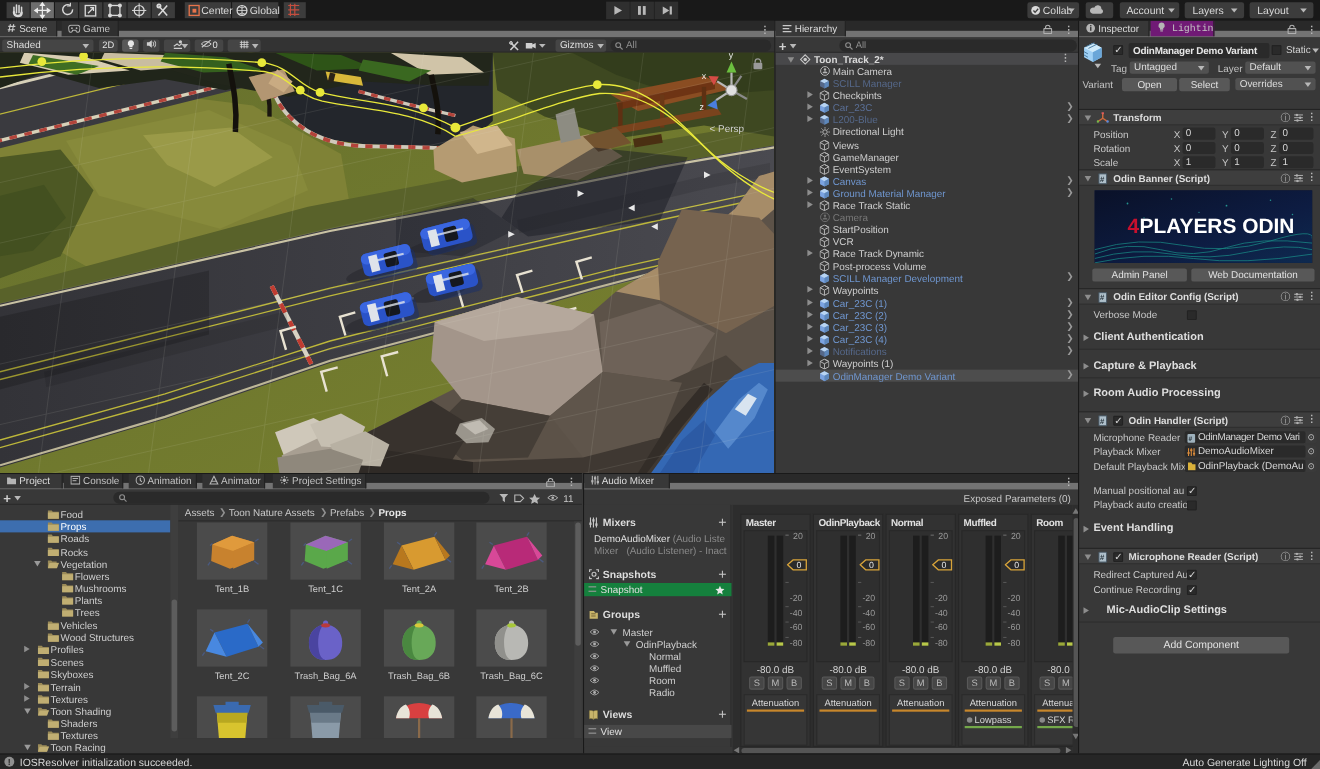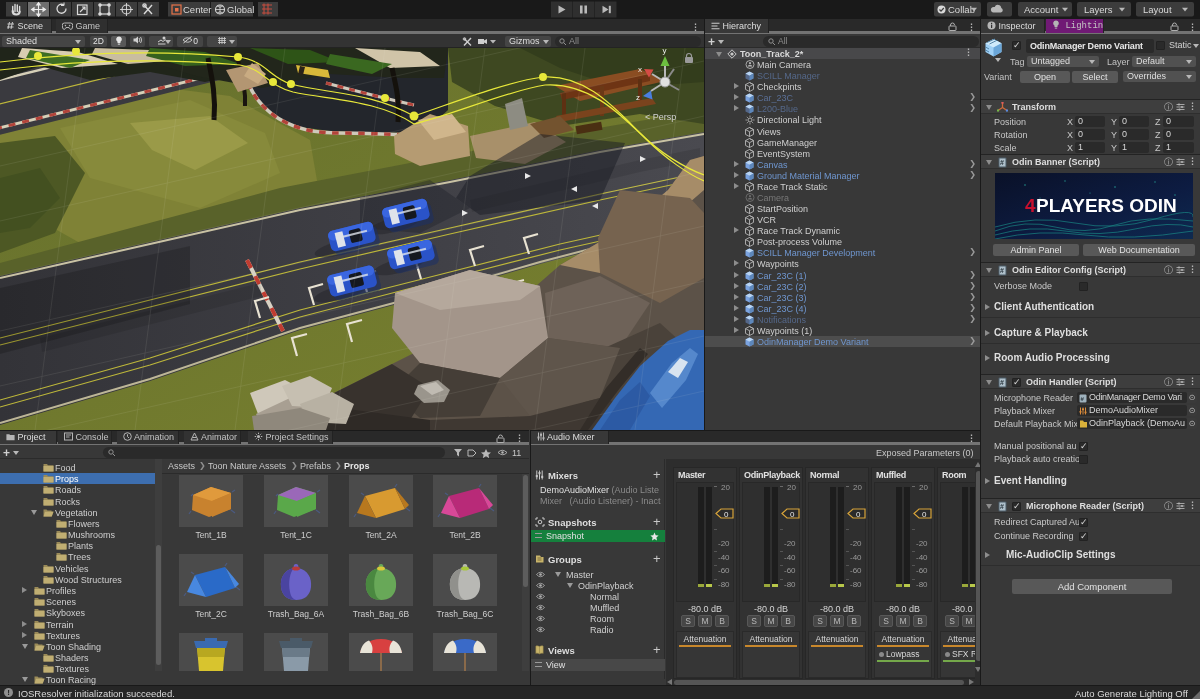--- a/index.html
+++ b/index.html
@@ -2,21 +2,21 @@
 <html><head>
 <meta charset="utf-8">
 <style>
   * { margin:0; padding:0; box-sizing:border-box; }
   html,body { width:1200px; height:699px; overflow:hidden; background:#191919;
     font-family:"Liberation Sans", sans-serif; }
   .abs { position:absolute; }
   #stage { position:relative; width:1200px; height:699px; background:#383838; }
   .txt { color:#c8c8c8; font-size:9px; white-space:nowrap; }
   .bold { font-weight:bold; }
-  .tabstrip { background:#292929; border-bottom:3px solid #737373;padding-left:36px; }
+  .tabstrip { background:#292929; border-bottom:6px solid #737373;padding-left:36px; }
   .tab { position:absolute; top:0; height:14px; line-height:14px; color:#c3c3c3;
     font-size:9px; padding:0 6px; background:#2f2f2f; border-right:1px solid #222; white-space:nowrap; overflow:hidden;}
   .tab.active { background:#383838; color:#dedede; }
   .ddown { background:#515151; border-radius:2px; color:#dfdfdf; font-size:9px;
     position:absolute; line-height:11px; padding:0 4px; }
   .btn { background:#585858; border-radius:2px; color:#e2e2e2; font-size:9px;
     position:absolute; text-align:center; }
   .field { background:#2a2a2a; border-radius:2px; color:#d8d8d8; font-size:9px;
     position:absolute; }
   .caret { display:inline-block; width:0; height:0; border-left:3px solid transparent;

